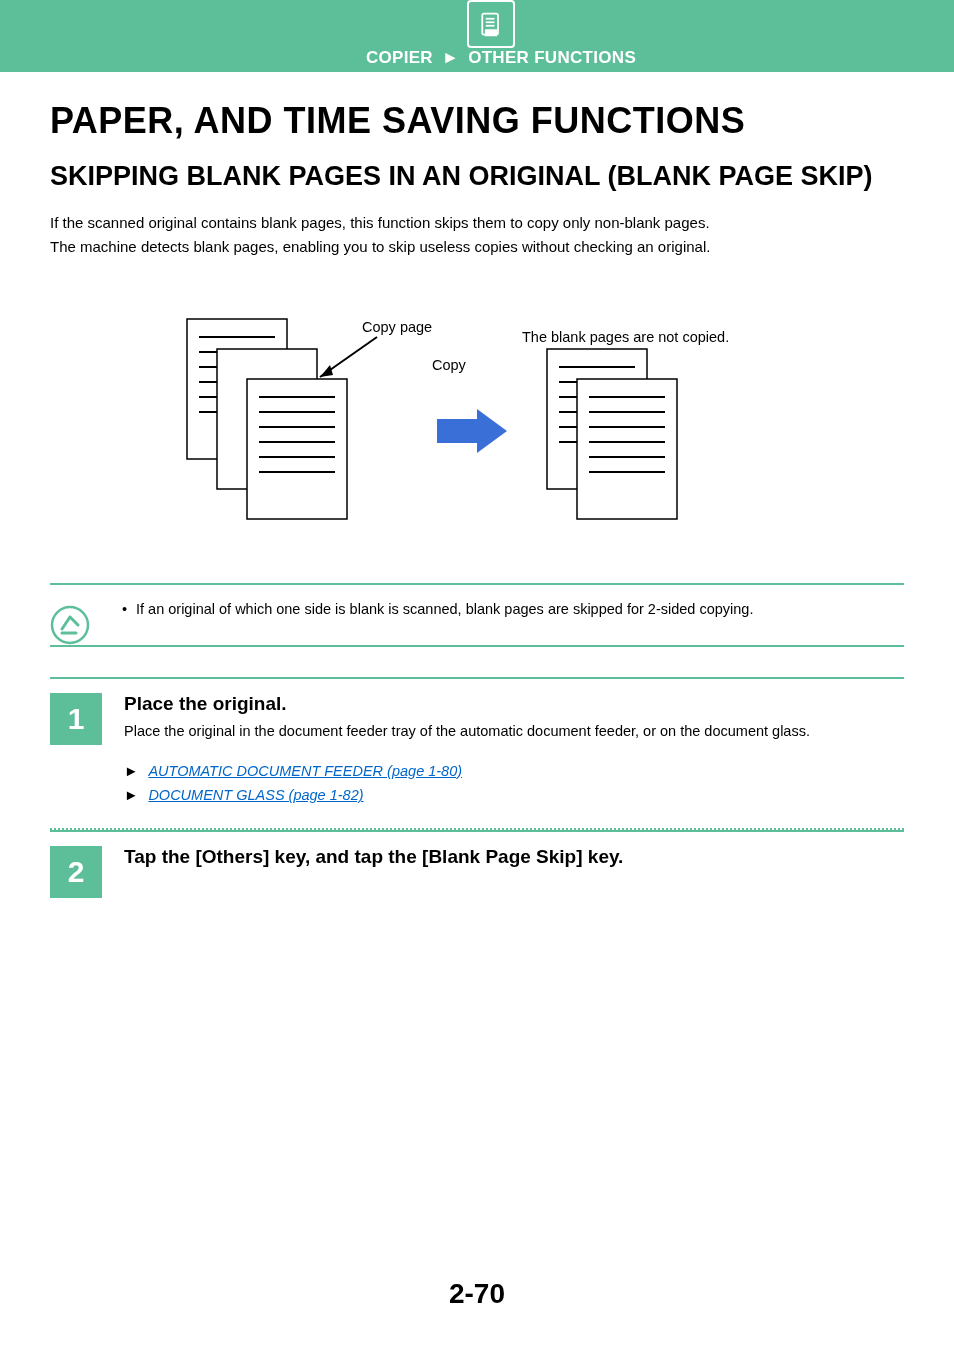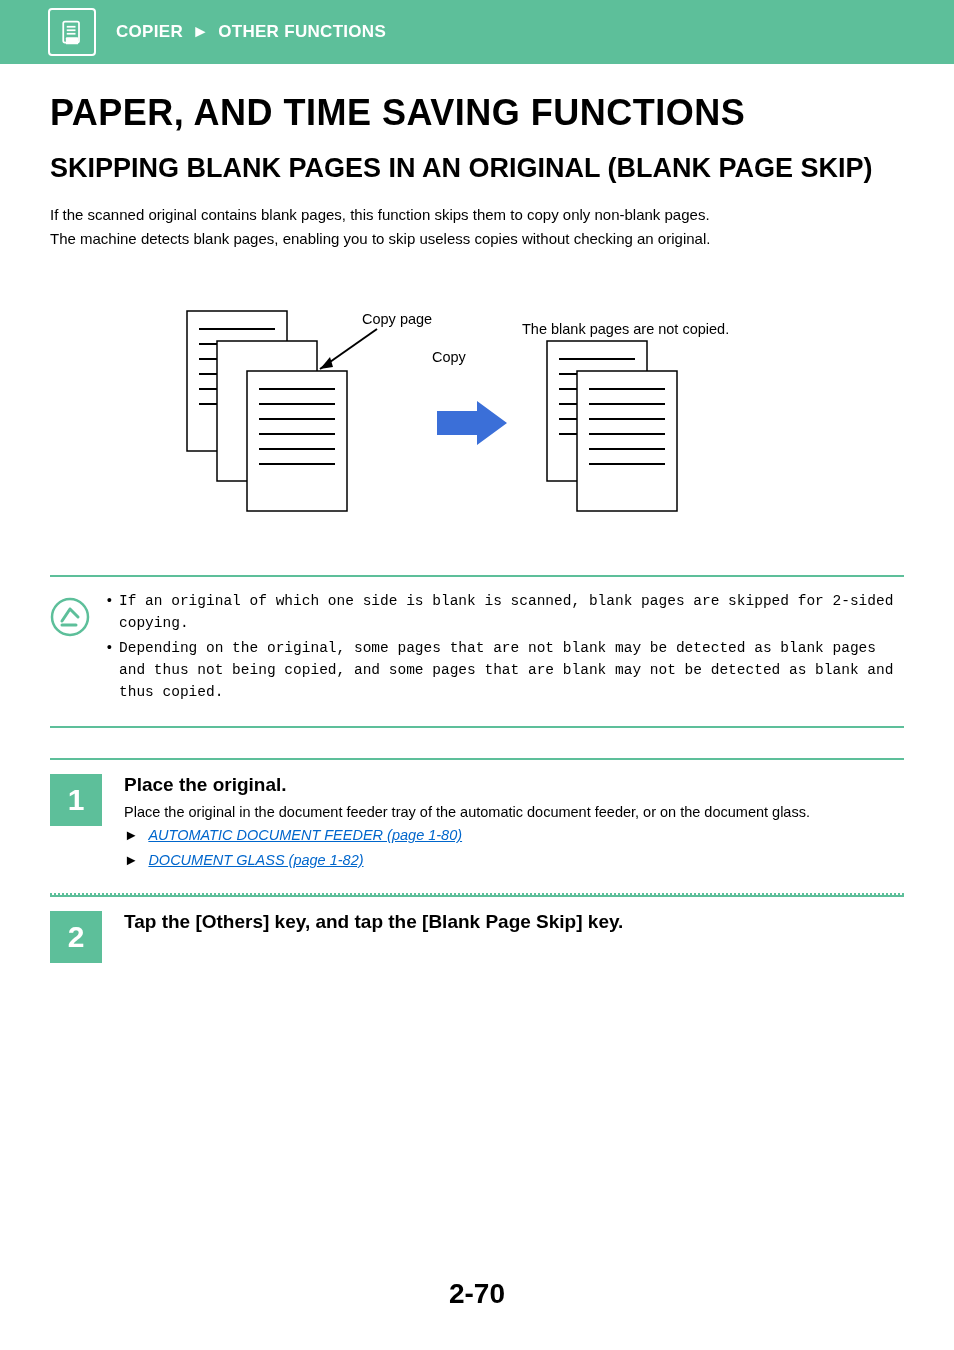--- a/index.html
+++ b/index.html
@@ -1,23 +1,24 @@
 <!DOCTYPE html>
 <html><head>
 <meta charset="utf-8">
 <style>
   * { box-sizing: border-box; margin: 0; padding: 0; }
   html, body { width: 954px; height: 1350px; font-family: Arial, Helvetica, sans-serif; color: #000; background: #fff; }
   .header-bar {
     background: #5dbf9a;
-    height: 64px;
+    height: 72px;
     display: flex;
     align-items: center;
     padding-left: 48px;
     position: relative;
+    flex-direction: column;
   }
   .header-icon-wrap {
     width: 48px; height: 48px;
     border: 2px solid #fff;
     border-radius: 4px;
     background: #5dbf9a;
     display: flex; align-items: center; justify-content: center;
     margin-right: 20px;
   }
   .header-icon-wrap svg { width: 28px; height: 28px; }
@@ -47,25 +48,24 @@
     margin-bottom: 2px;
   }
   .diagram {
     margin: 50px auto 40px auto;
     width: 700px;
     position: relative;
   }
   .notes-block {
     border-top: 2px solid #5dbf9a;
     border-bottom: 2px solid #5dbf9a;
-    padding: 14px 0 18px 0;
+    padding: 14px 0 0 0;
     display: flex;
-    gap: 15px;
+    gap: 32px;
     margin-bottom: 30px;
-    font-family: Liberation Mono, monospace;
   }
   .note-icon {
     width: 40px; height: 40px;
     flex-shrink: 0;
     margin-top: 6px;
   }
   .note-icon svg { width: 40px; height: 40px; }
   .notes-list {
     font-size: 14.5px;
     line-height: 1.5;
@@ -100,21 +100,21 @@
   }
   .step-body { flex: 1; padding-top: 0; }
   .step-title {
     font-size: 19px;
     font-weight: bold;
     margin-bottom: 6px;
   }
   .step-desc {
     font-size: 14.5px;
     line-height: 1.5;
-    margin-bottom: 0;
+    margin-bottom: 16px;
   }
   .link-line {
     font-size: 14.5px;
     line-height: 1.7;
   }
   .link-line .tri { color: #000; margin-right: 6px; }
   .link-line a { color: #0066cc; text-decoration: underline; font-style: italic; }
   .page-num {
     position: absolute;
     bottom: 40px;
@@ -212,21 +212,20 @@
 
   <div class="notes-block">
     <div class="note-icon">
       <svg viewBox="0 0 40 40">
         <circle cx="20" cy="20" r="18" fill="none" stroke="#5dbf9a" stroke-width="2.5"></circle>
         <path d="M 12 24 L 20 12 M 20 12 L 28 20 M 12 28 L 26 28" fill="none" stroke="#5dbf9a" stroke-width="3" stroke-linecap="round"></path>
       </svg>
     </div>
     <ul class="notes-list">
       <li>If an original of which one side is blank is scanned, blank pages are skipped for 2-sided copying.</li>
-      <li>Depending on the original, some pages that are not blank may be detected as blank pages and thus not being copied, and some pages that are blank may not be detected as blank and thus copied.</li>
     </ul>
   </div>
 
   <div class="step divider-bottom">
     <div class="step-num">1</div>
     <div class="step-body">
       <div class="step-title">Place the original.</div>
       <div class="step-desc">Place the original in the document feeder tray of the automatic document feeder, or on the document glass.</div>
       <div class="link-line">
         <span class="tri">►</span>

